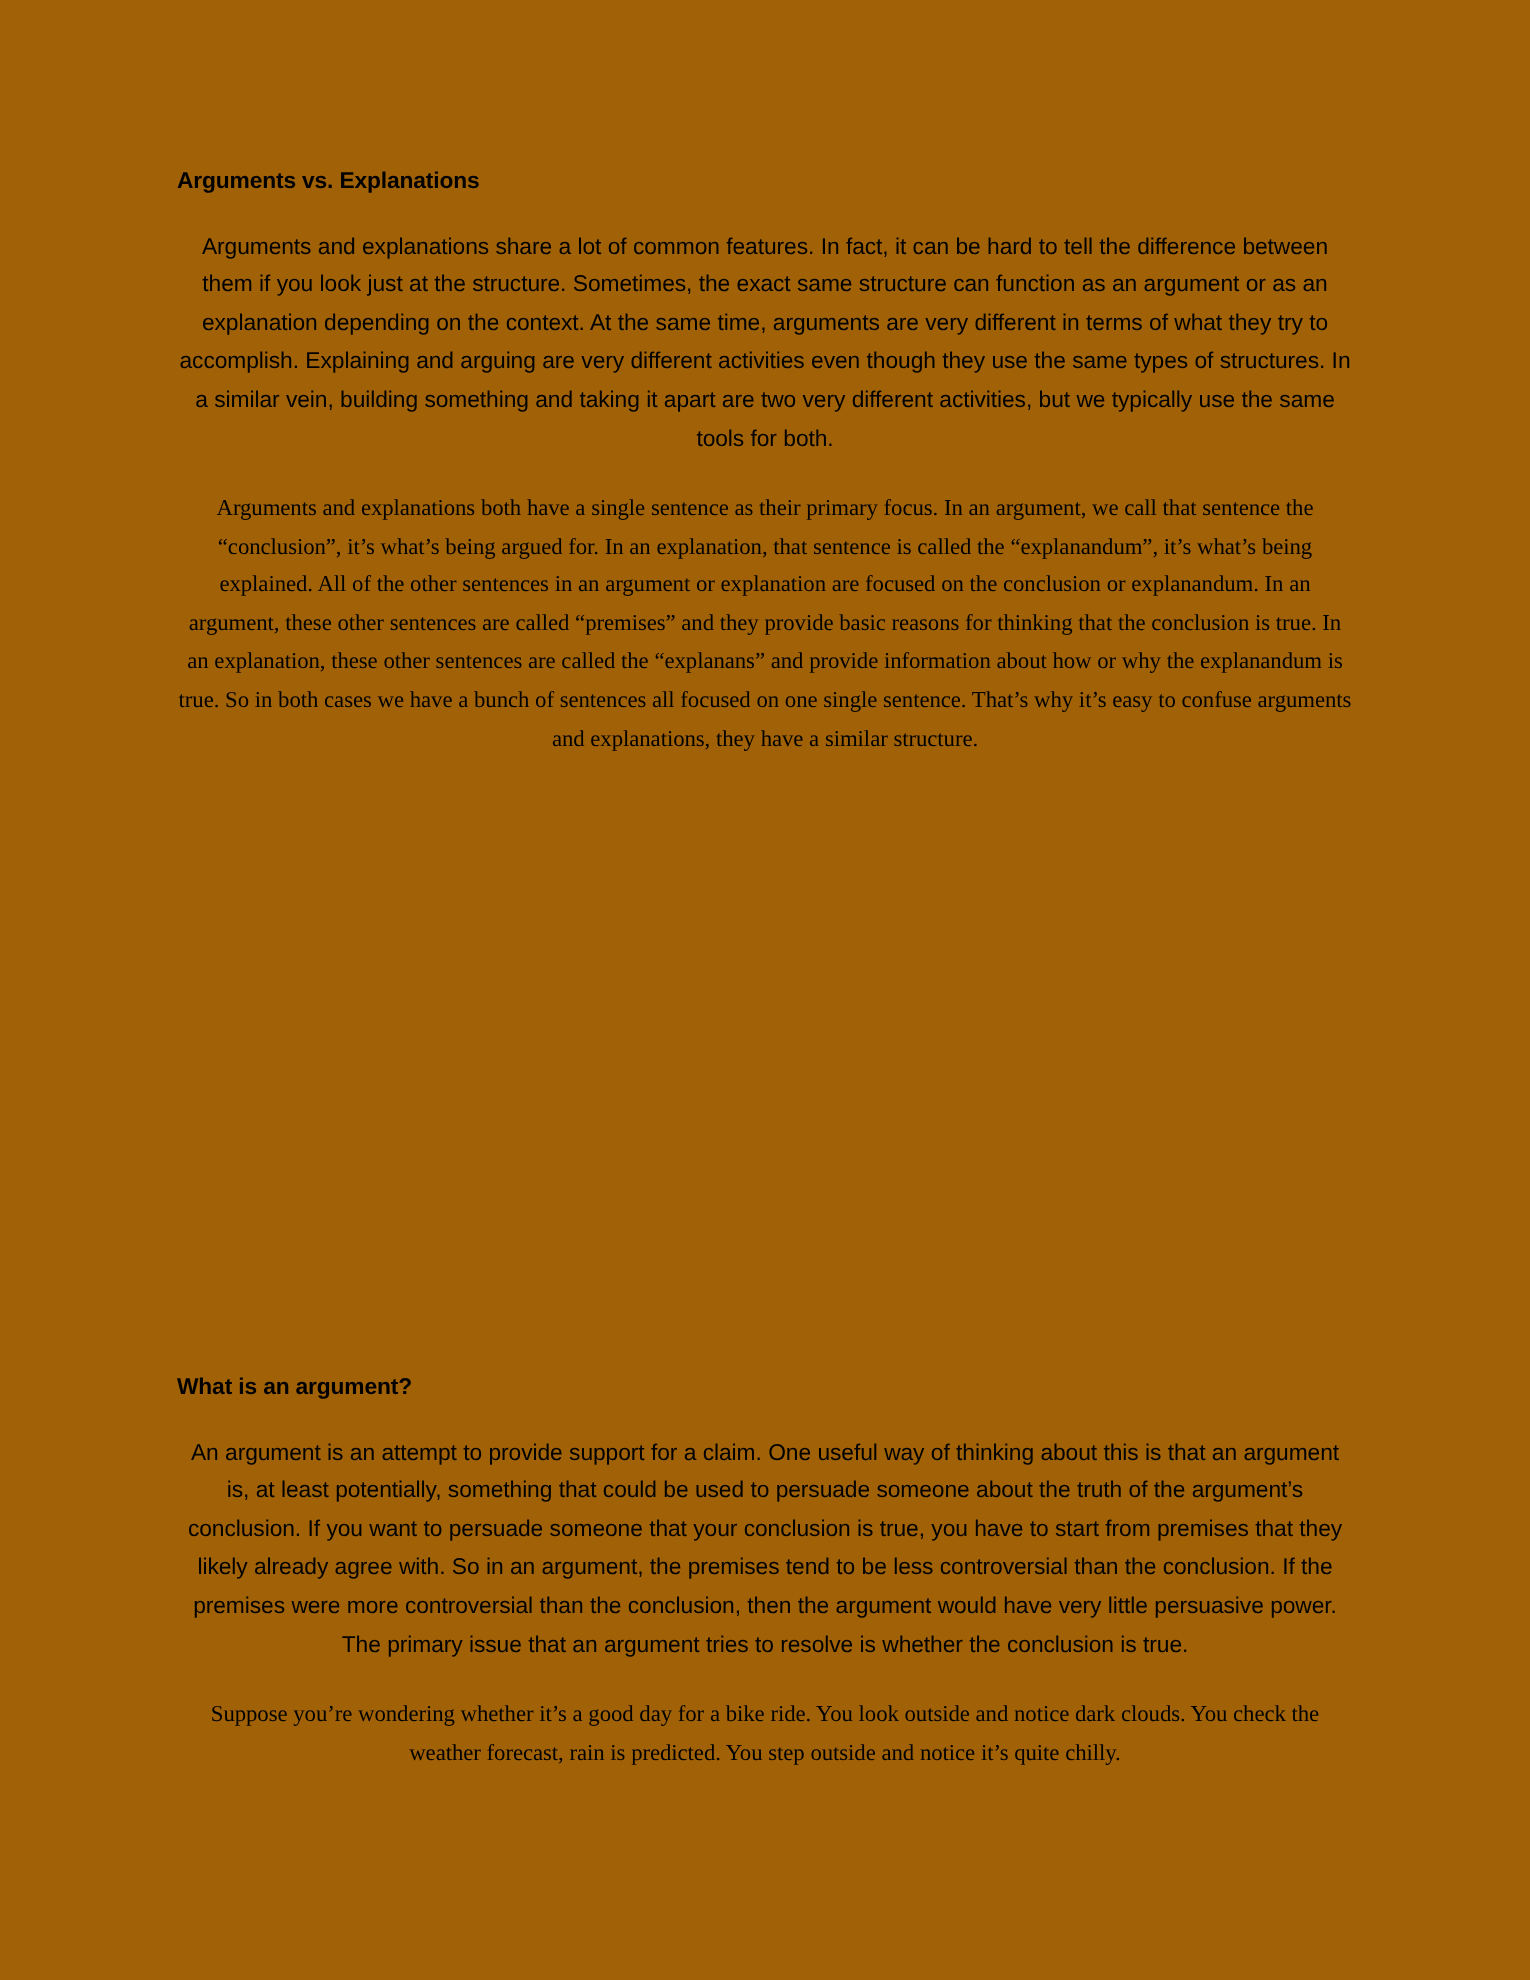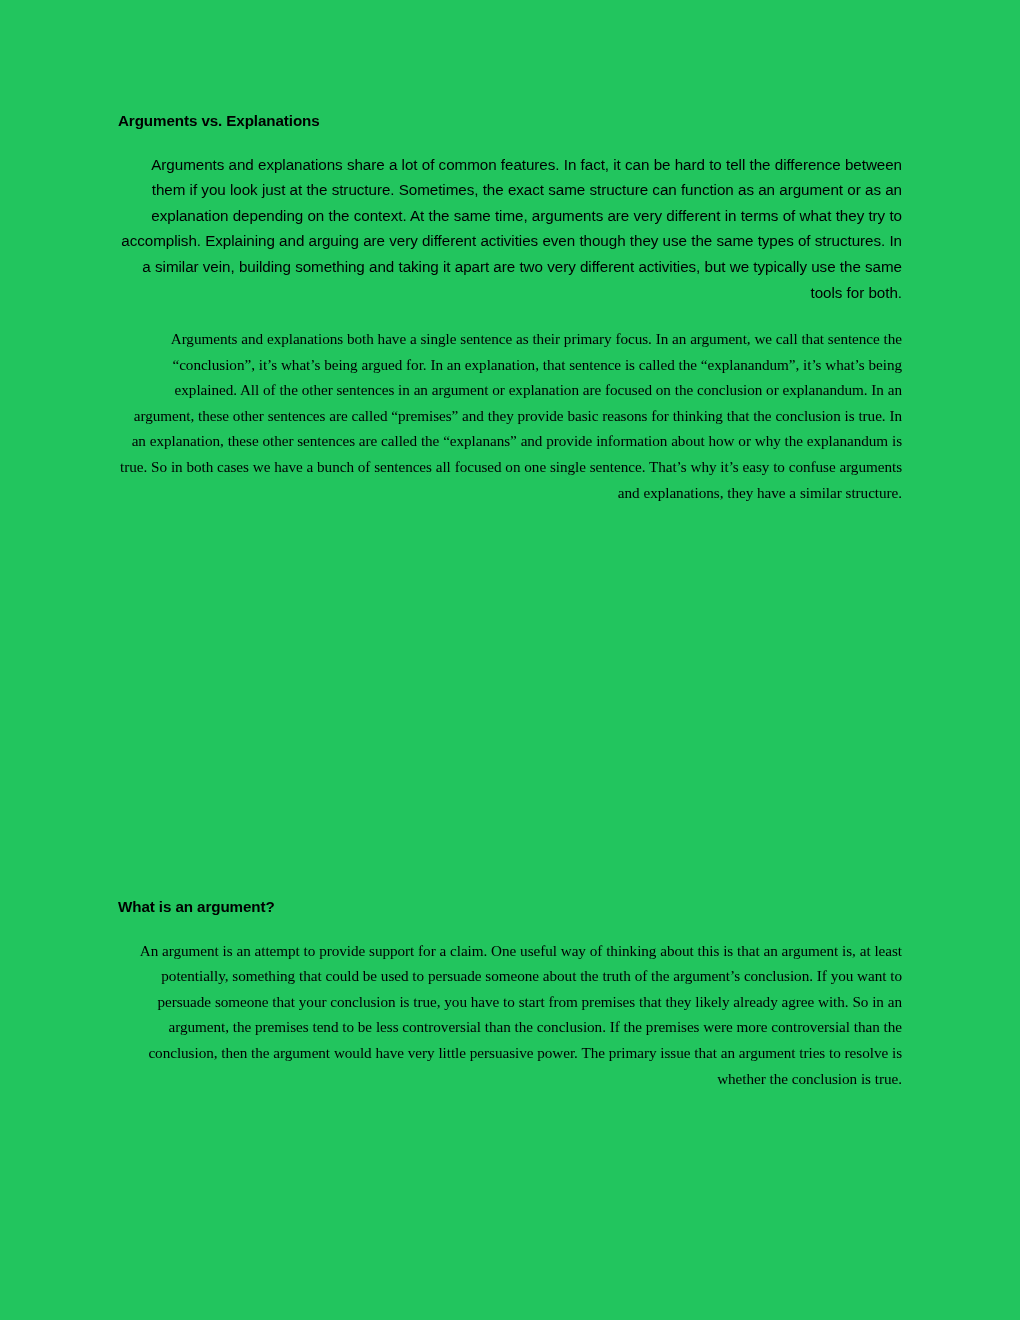--- a/index.html
+++ b/index.html
@@ -9,45 +9,45 @@
     background: #ffffff;
   }
   body {
     font-family: "Liberation Sans", sans-serif;
     color: #000000;
   }
   .page {
     position: relative;
     width: 1020px;
     height: 1320px;
-    background: #22c55e;
+    background: #a16207;
     overflow: hidden;
     box-sizing: border-box;
   }
   .content {
     position: absolute;
     left: 118px;
     top: 112px;
     width: 784px;
   }
   h2.doc-heading {
     font-size: 15.2px;
     font-weight: bold;
     line-height: 1.22;
     margin: 0 0 21px 0;
     letter-spacing: -0.1px;
   }
   h2.doc-heading.spaced-above {
-    margin-top: 0;
+    margin-top: 18px;
   }
   p.doc-para {
     font-size: 15.2px;
     line-height: 25.6px;
     margin: 0 0 21px 0;
-    text-align: right;
+    text-align: center;
     letter-spacing: -0.05px;
     word-spacing: 0.1px;
   }
   p.doc-para:last-child {
     margin-bottom: 0;
     font-family: Liberation Serif, serif;
   }
 
   
   .diagram {
@@ -84,15 +84,16 @@
   <div class="content">
     <h2 class="doc-heading">Arguments vs. Explanations</h2>
     <p class="doc-para">Arguments and explanations share a lot of common features.  In fact, it can be hard to tell the difference between them if you look just at the structure.  Sometimes, the exact same structure can function as an argument or as an explanation depending on the context.  At the same time, arguments are very different in terms of what they try to accomplish.  Explaining and arguing are very different activities even though they use the same types of structures.  In a similar vein, building something and taking it apart are two very different activities, but we typically use the same tools for both.</p>
     <p class="doc-para">Arguments and explanations both have a single sentence as their primary focus.  In an argument, we call that sentence the “conclusion”, it’s what’s being argued for.  In an explanation, that sentence is called the “explanandum”, it’s what’s being explained.  All of the other sentences in an argument or explanation are focused on the conclusion or explanandum.  In an argument, these other sentences are called “premises” and they provide basic reasons for thinking that the conclusion is true.  In an explanation, these other sentences are called the “explanans” and provide information about how or why the explanandum is true.  So in both cases we have a bunch of sentences all focused on one single sentence.  That’s why it’s easy to confuse arguments and explanations, they have a similar structure.</p>
   </div>
 
 
   <div class="section-2">
     <h2 class="doc-heading spaced-above">What is an argument?</h2>
     <p class="doc-para">An argument is an attempt to provide support for a claim.  One useful way of thinking about this is that an argument is, at least potentially, something that could be used to persuade someone about the truth of the argument’s conclusion.  If you want to persuade someone that your conclusion is true, you have to start from premises that they likely already agree with.  So in an argument, the premises tend to be less controversial than the conclusion.  If the premises were more controversial than the conclusion, then the argument would have very little persuasive power.  The primary issue that an argument tries to resolve is whether the conclusion is true.</p>
+    <p class="doc-para">Suppose you’re wondering whether it’s a good day for a bike ride.  You look outside and notice dark clouds.  You check the weather forecast, rain is predicted.  You step outside and notice it’s quite chilly.</p>
   </div>
 
 </div>
 
 </body></html>

